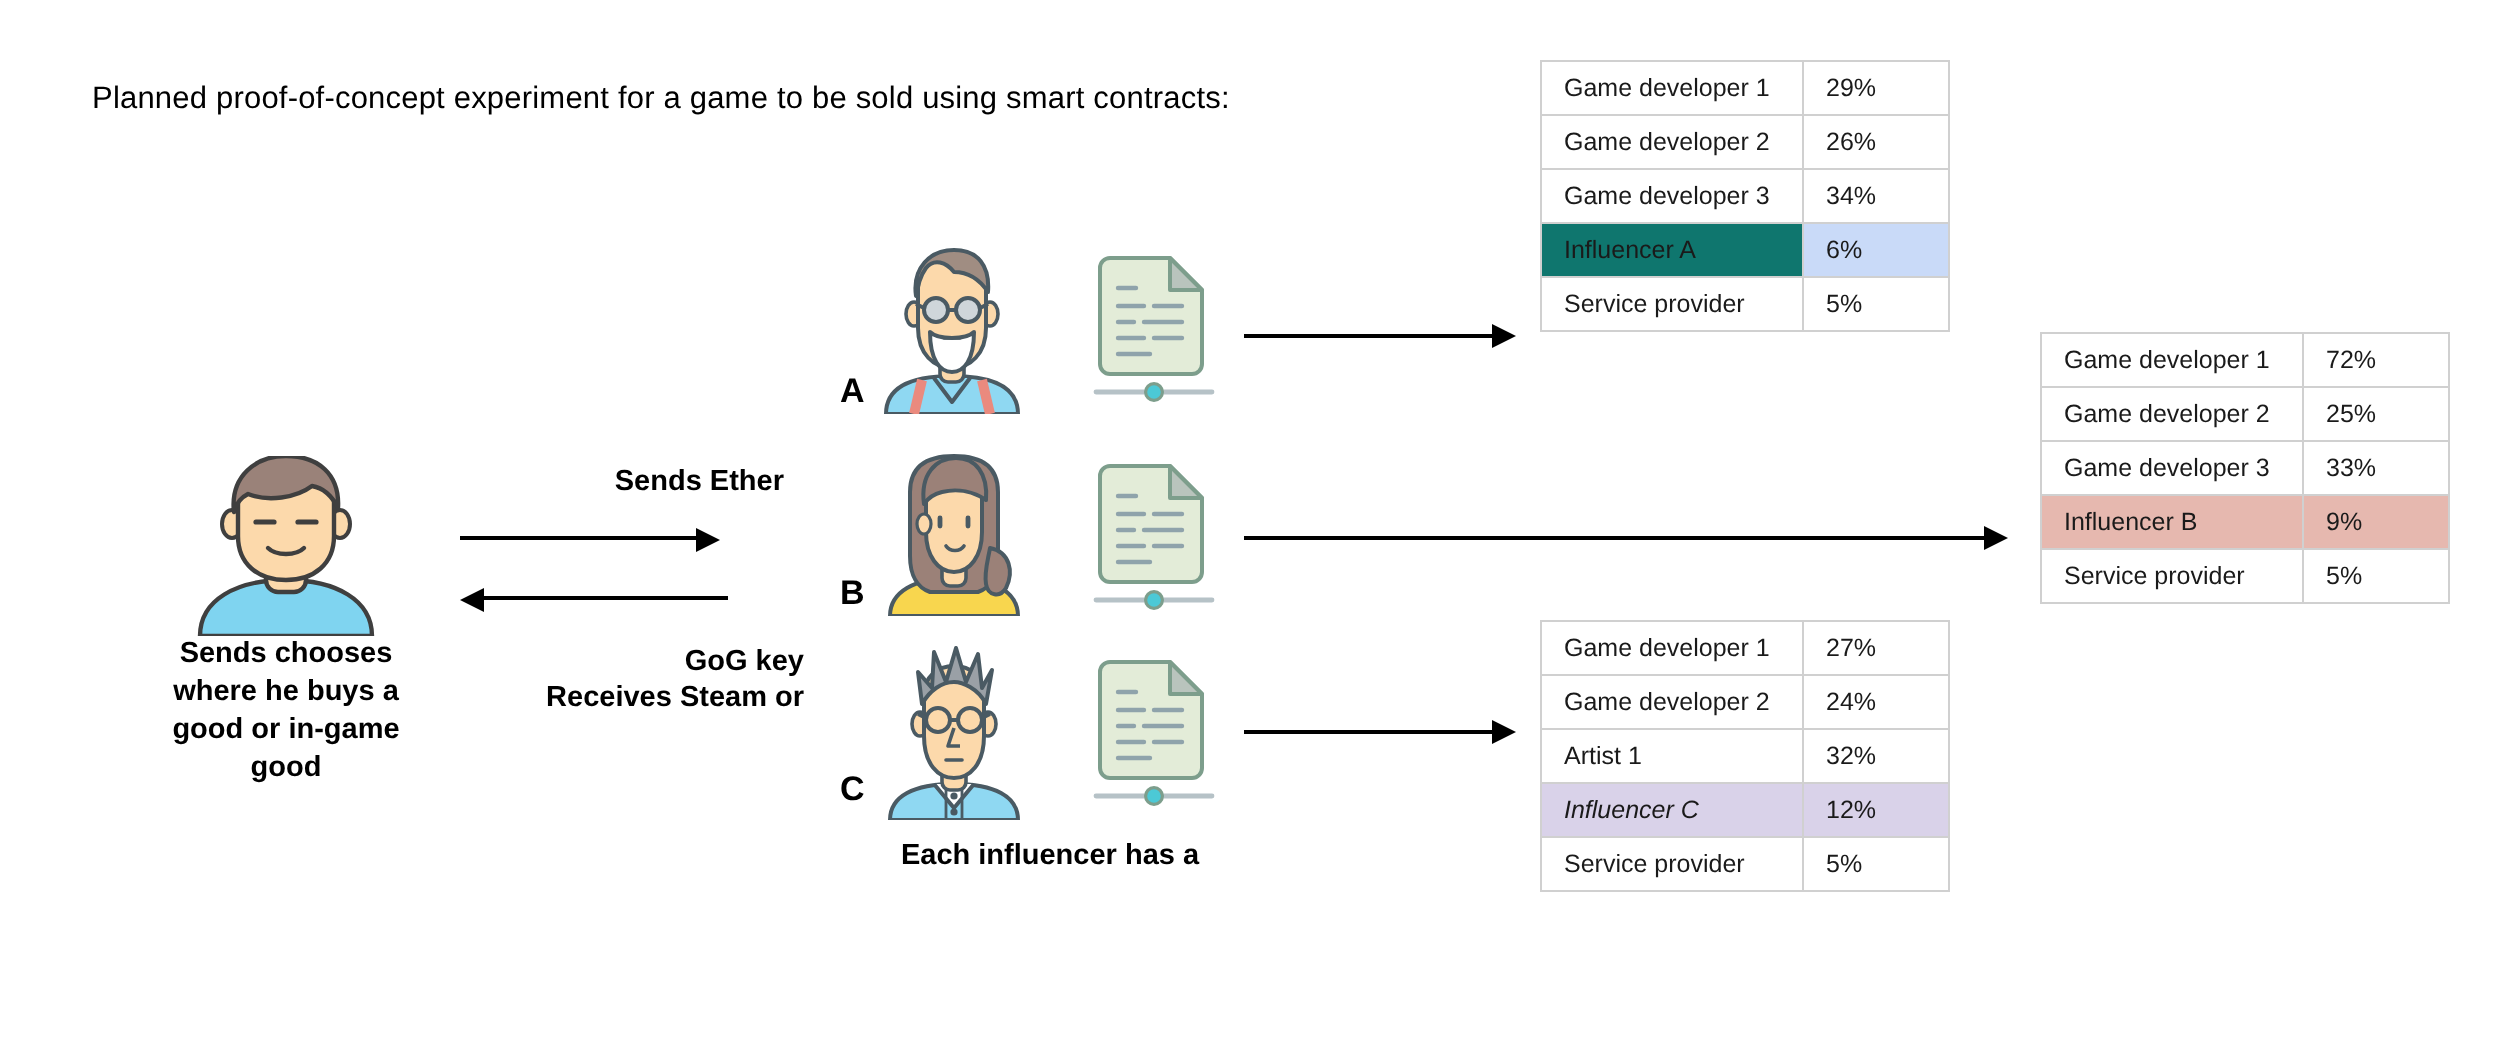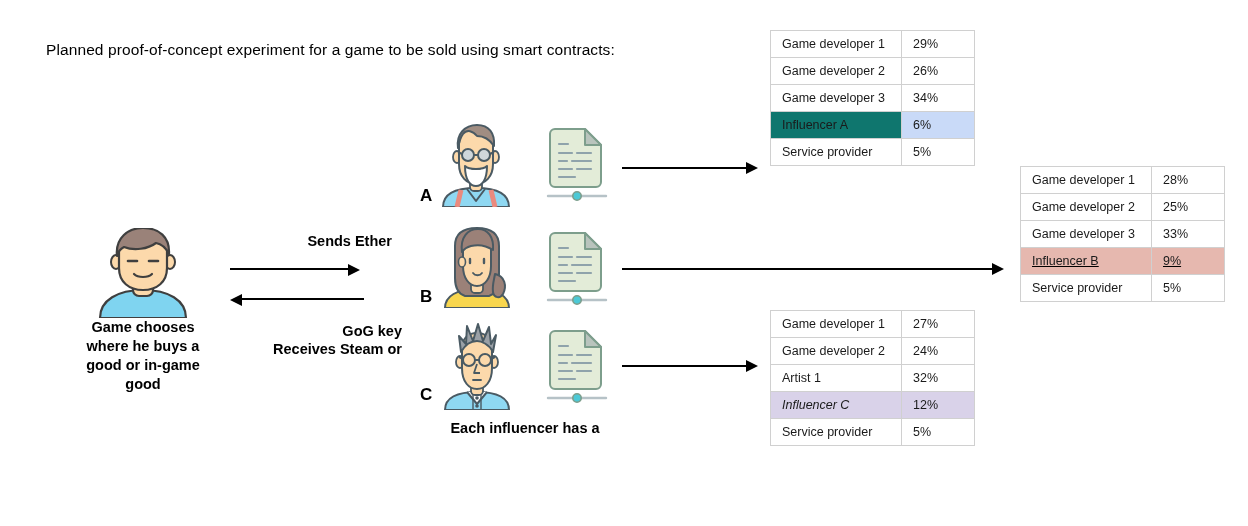--- a/index.html
+++ b/index.html
@@ -116,21 +116,21 @@
              C88 20, 84 16, 78 15 C70 21, 56 23, 46 19 C42 21, 40 24, 39 28 Z" fill="#9a8279" stroke="#3f3f3f" stroke-width="2.2" stroke-linejoin="round"></path>
 
     <path d="M50 33 h9" stroke="#3f3f3f" stroke-width="2.6" stroke-linecap="round"></path>
     <path d="M71 33 h9" stroke="#3f3f3f" stroke-width="2.6" stroke-linecap="round"></path>
 
     <path d="M56 46 C60 50, 70 50, 74 46" stroke="#3f3f3f" stroke-width="2.2" fill="none" stroke-linecap="round"></path>
   </svg>
 </div>
 
 <div class="abs bold-caption" id="gamer-caption" style="left:58px; top:318px; width:170px;">
-  <div>Game chooses</div>
+  <div>Sends chooses</div>
   <div>where he buys a</div>
   <div>good or in-game</div>
   <div>good</div>
 </div>
 
 <div class="abs arrow-label" id="sends-ether-label" style="left:222px; top:232px; width:170px;">Sends Ether</div>
 
 <div class="abs" id="arrow-send" style="left:230px; top:264px;">
   <div class="arrow-line abs" style="left:0; top:4px; width:122px;"></div>
   <div class="arrow-head abs" style="left:118px; top:0px;"></div>
@@ -344,31 +344,31 @@
         <td class="label-cell">Service provider</td>
         <td class="value-cell">5%</td>
       </tr>
     </tbody>
 </table>
 
 <table class="alloc-table abs" id="table-b">
   <tbody>
       <tr>
         <td class="label-cell">Game developer 1</td>
-        <td class="value-cell">28%</td>
+        <td class="value-cell">72%</td>
       </tr>
       <tr>
         <td class="label-cell">Game developer 2</td>
         <td class="value-cell">25%</td>
       </tr>
       <tr>
         <td class="label-cell">Game developer 3</td>
         <td class="value-cell">33%</td>
       </tr>
-      <tr style="background: #86efac; text-decoration: underline;">
+      <tr style="background: #86efac;">
         <td class="label-cell" style="background: rgb(230, 184, 175);">Influencer B</td>
         <td class="value-cell" style="background: rgb(230, 184, 175);">9%</td>
       </tr>
       <tr>
         <td class="label-cell">Service provider</td>
         <td class="value-cell">5%</td>
       </tr>
     </tbody>
 </table>
 

